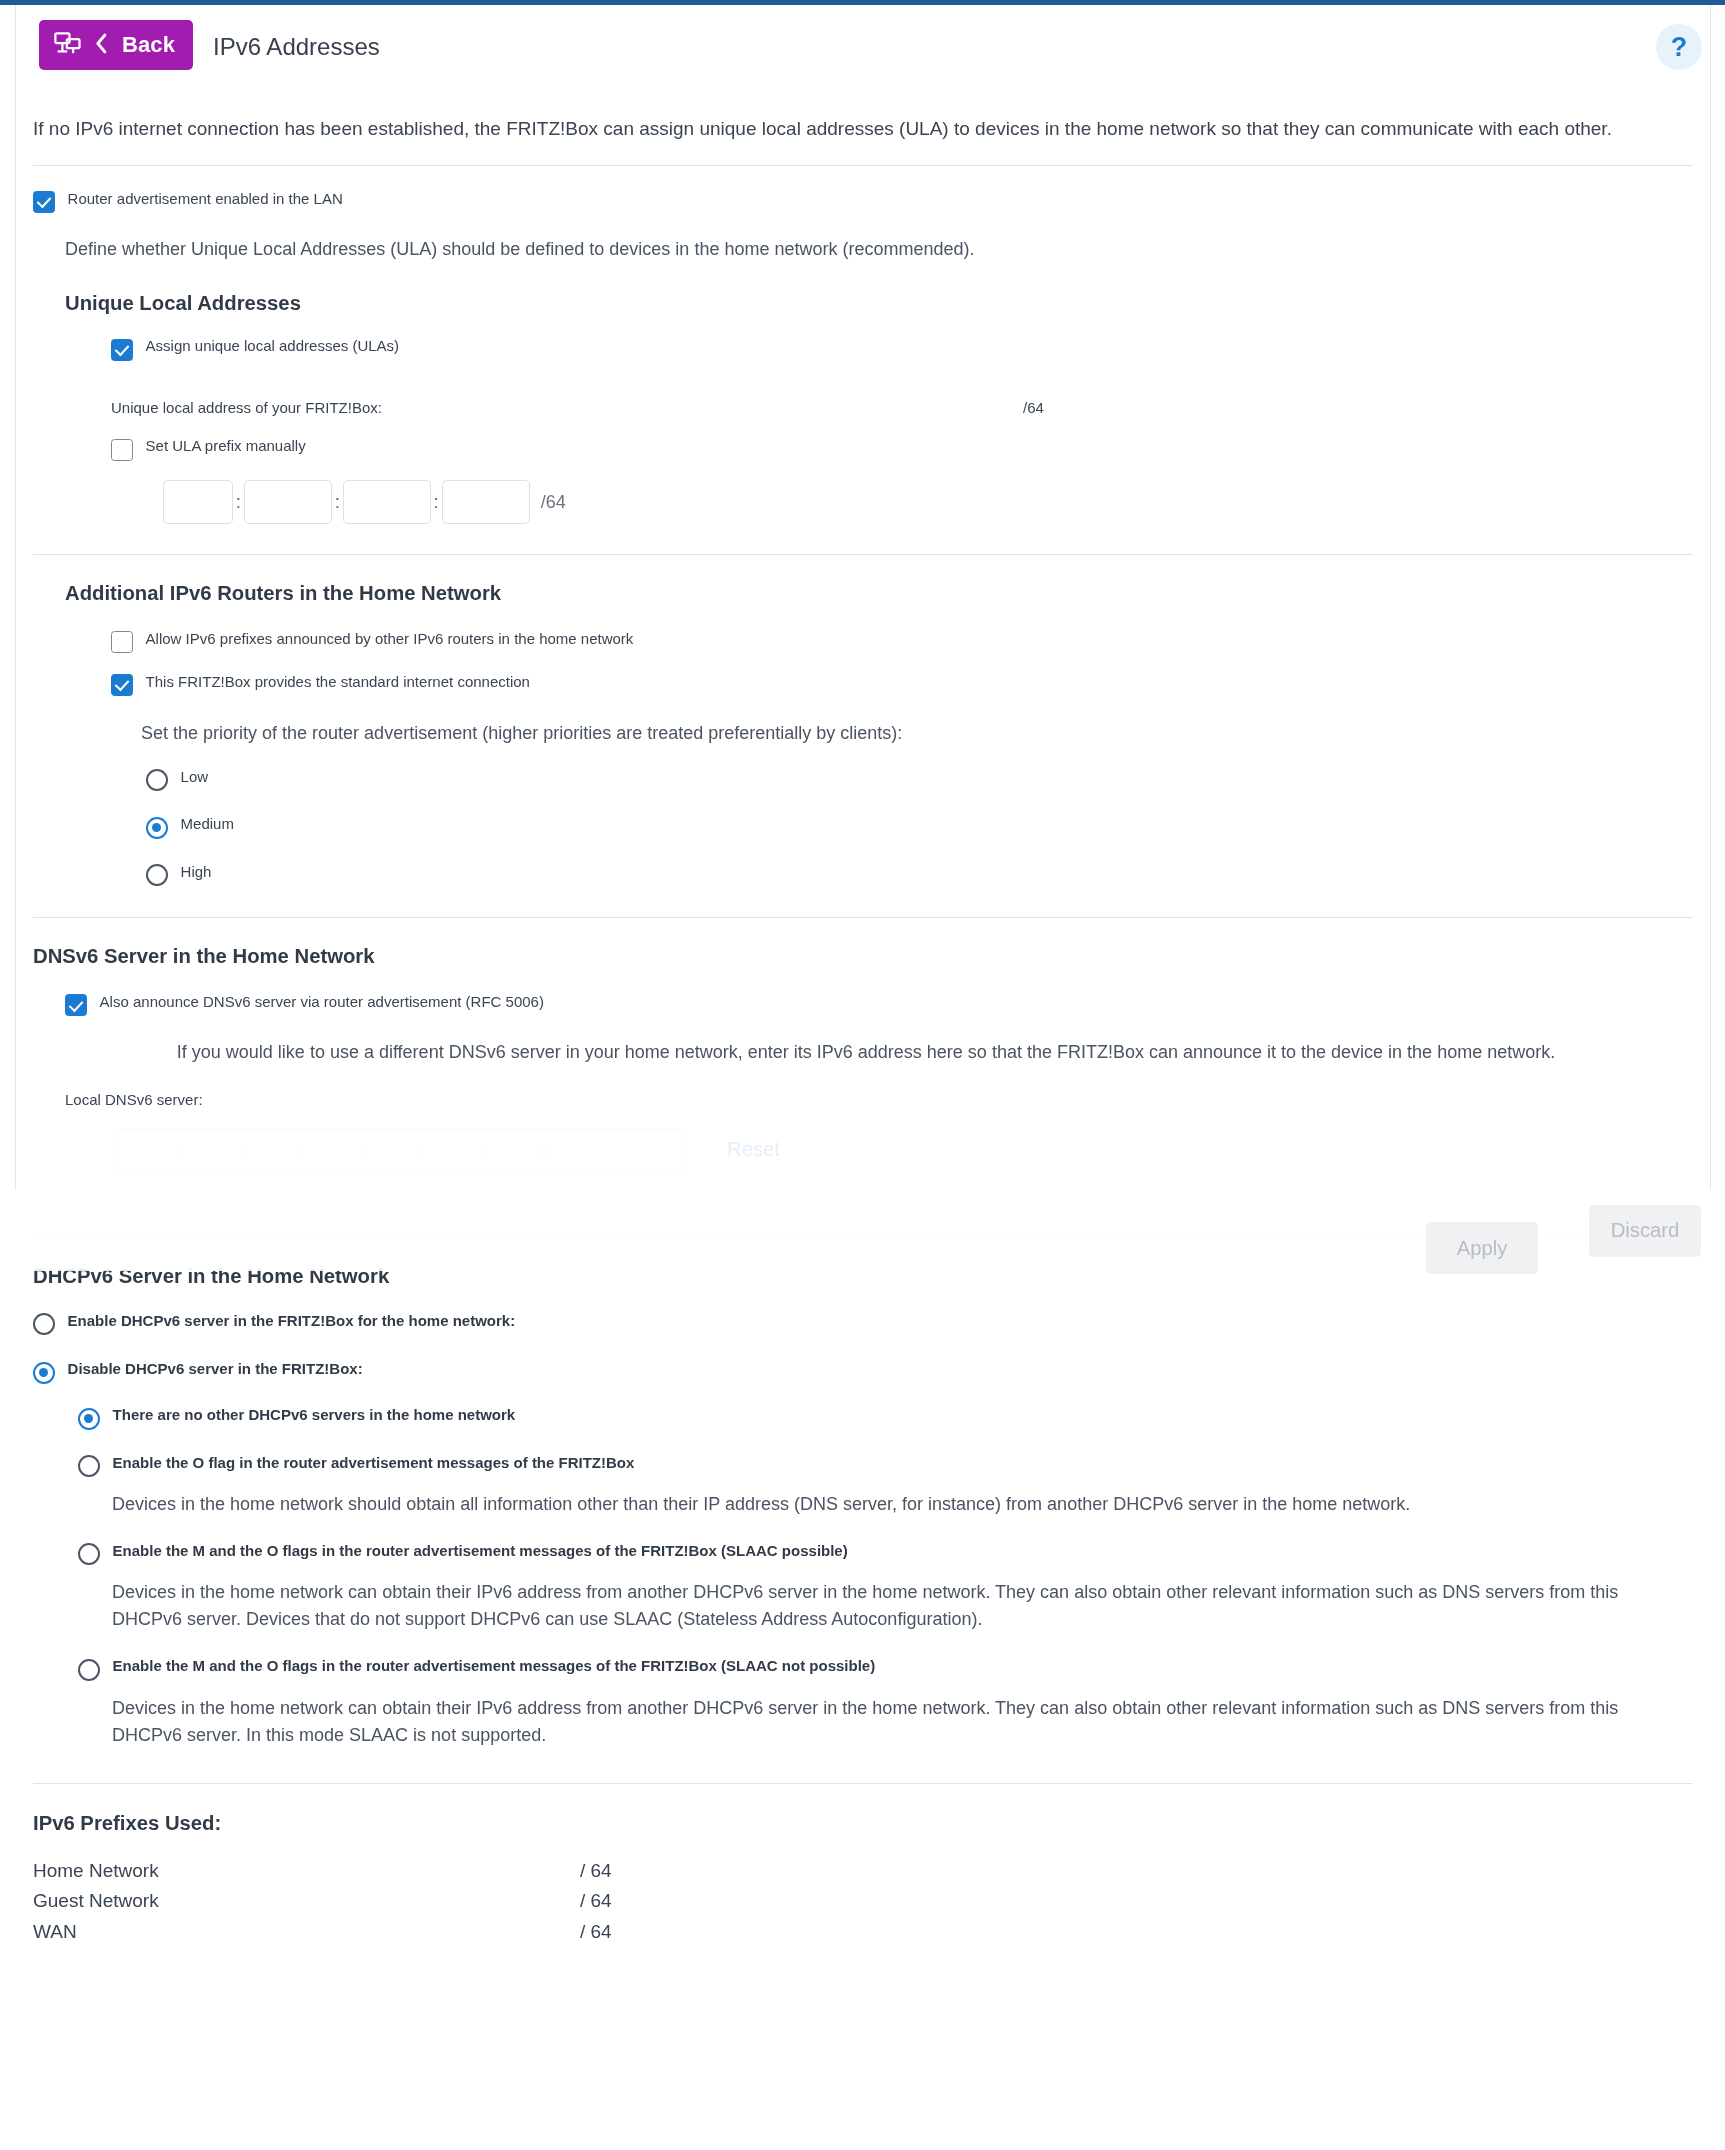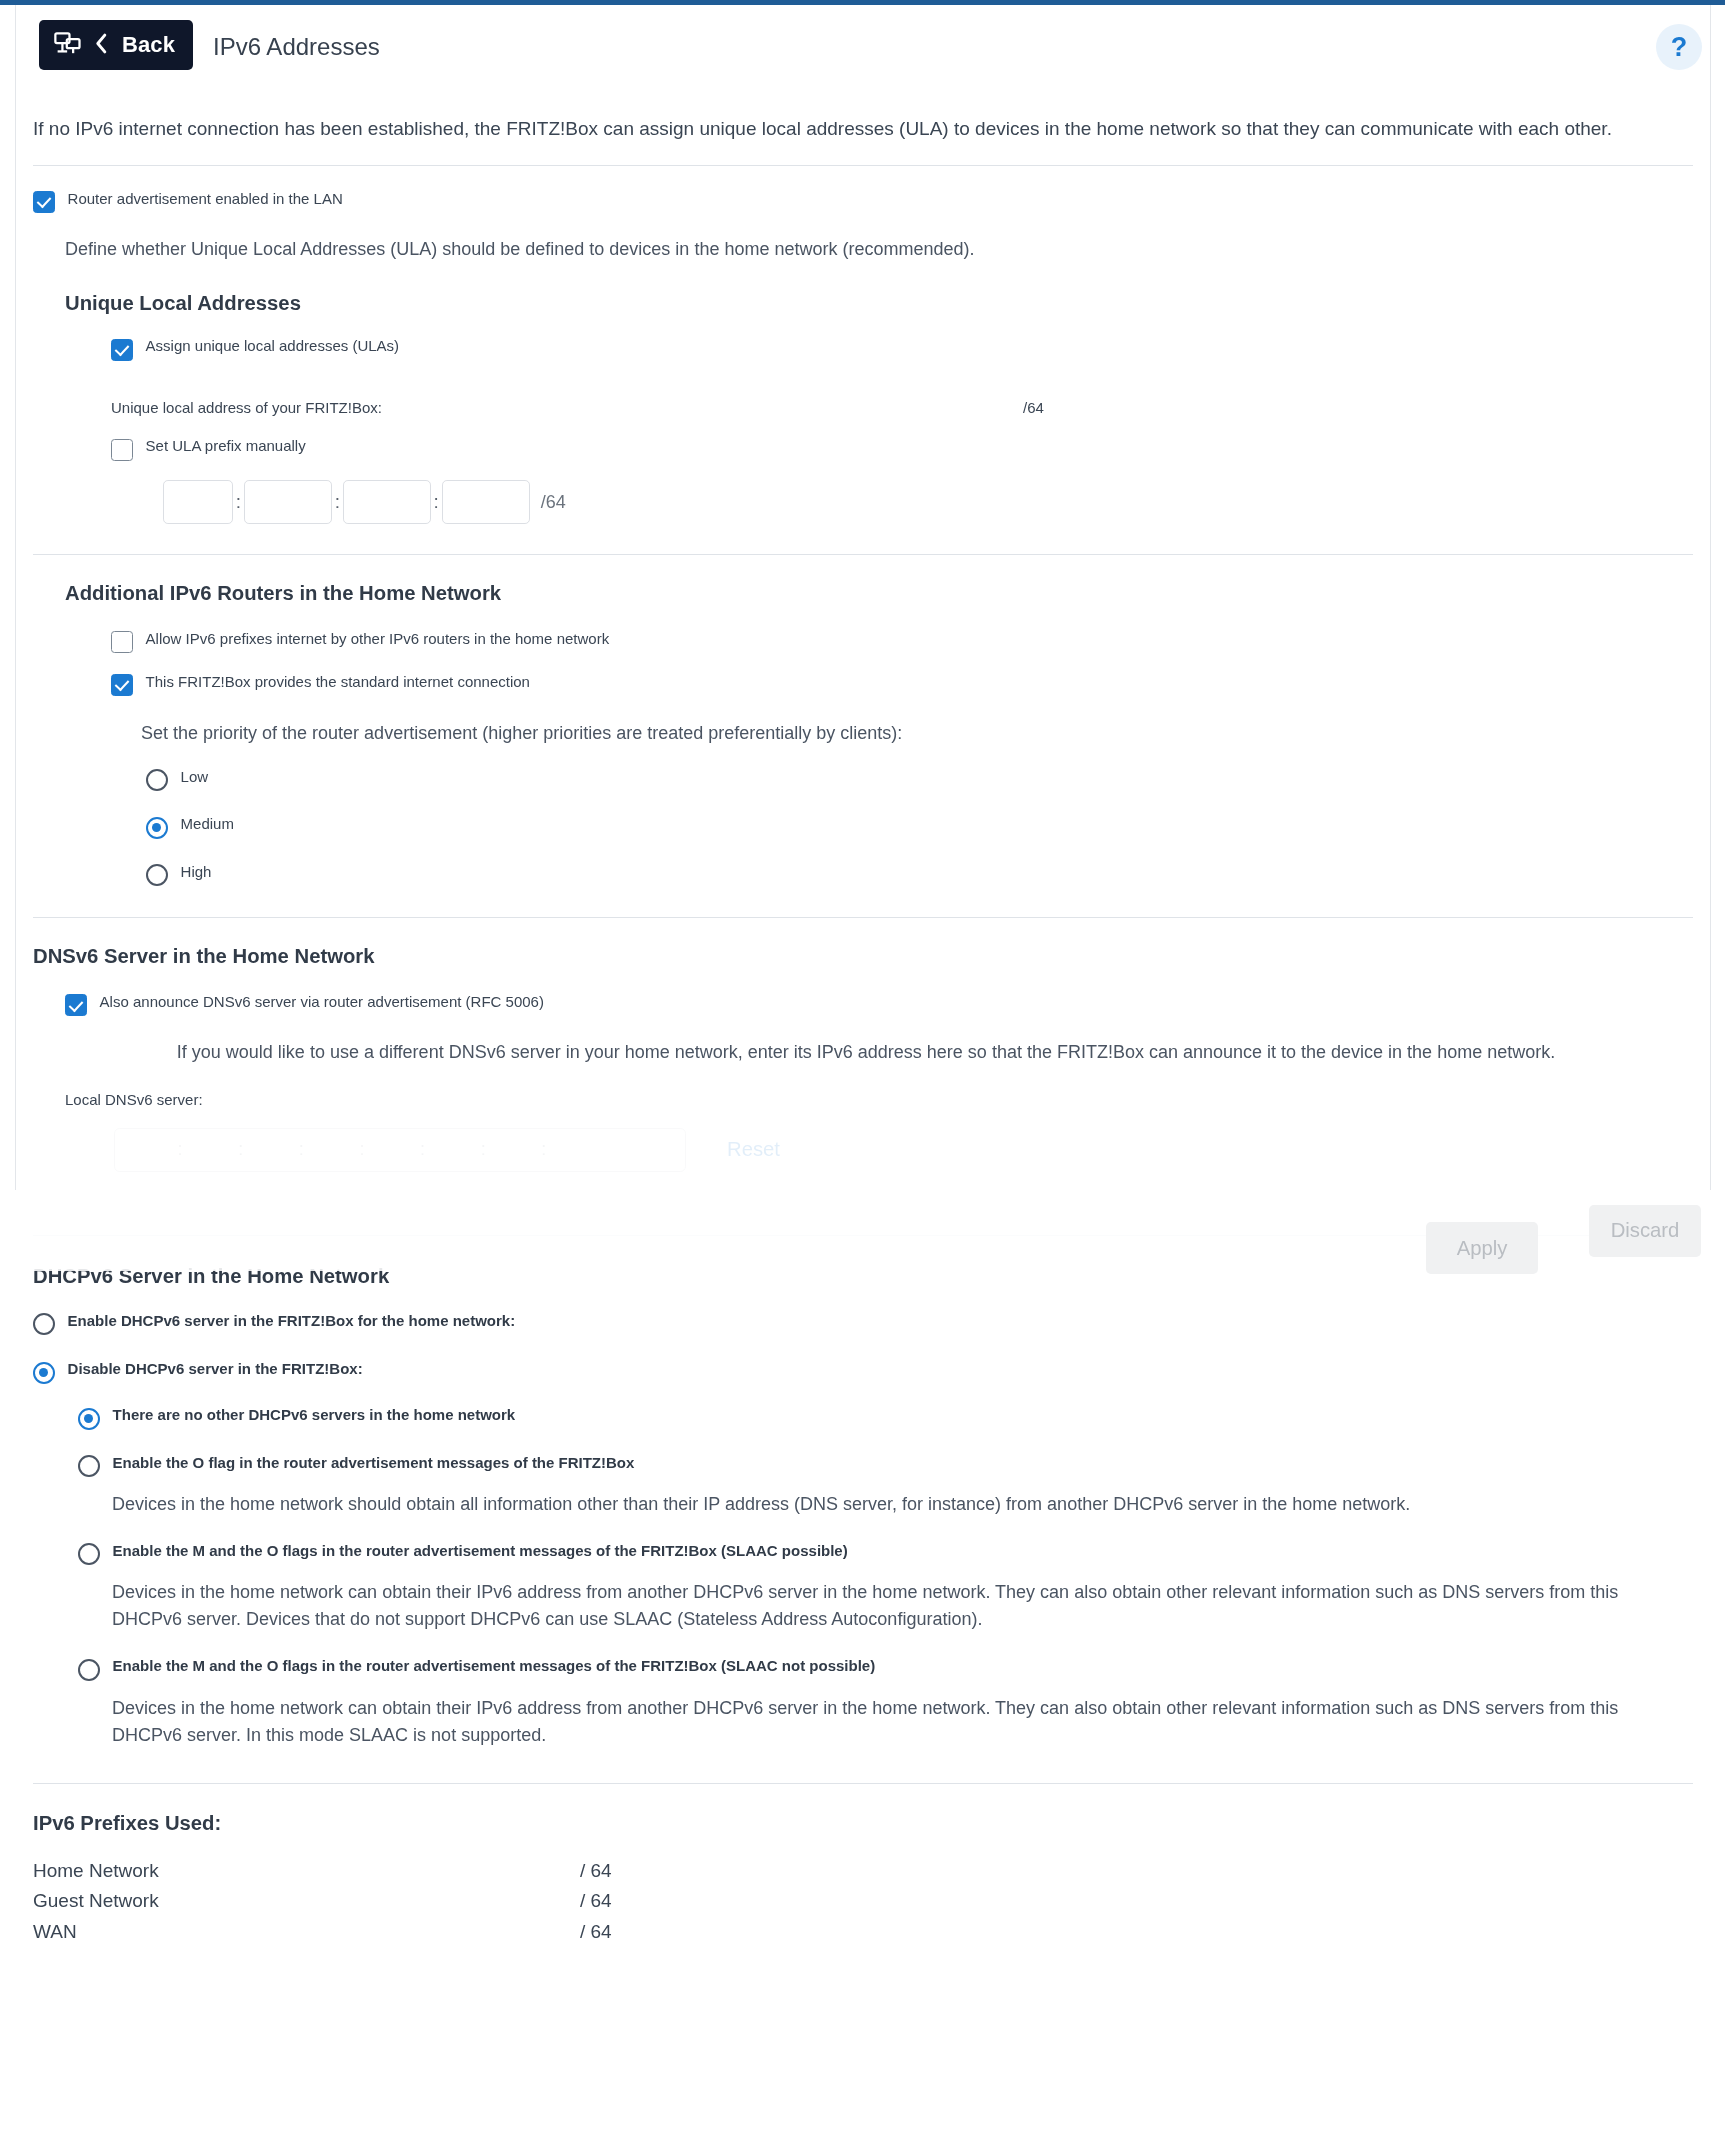--- a/index.html
+++ b/index.html
@@ -35,21 +35,21 @@
   }
 
   
   .header {
     position: absolute; top: 4.9px; left: 0;
     width: 1726px; height: 86px;
   }
   .back-btn {
     position: absolute; top: 15.4px; left: 39px;
     height: 50px;
-    background: #0f172a;
+    background: #a21caf;
     border-radius: 4.9px;
     display: flex; align-items: center;
     padding: 0 18px 0 15.4px;
     gap: 14px;
     cursor: pointer;
     border: none;
   }
   .back-btn .net-icon { display: block; }
   .back-btn .chev { display: block; }
   .back-label {
@@ -287,21 +287,21 @@
 
   <hr class="rule" style="margin-top:29.4px;">
 
   <div class="pad" style="margin-top:27px; padding-left:49px;">
     <h2 class="sect">Additional IPv6 Routers in the Home Network</h2>
   </div>
 
   <div class="pad" style="margin-top:25px; padding-left:95px;">
     <div class="row">
       <span class="cb"></span>
-      <span class="lbl">Allow IPv6 prefixes internet by other IPv6 routers in the home network</span>
+      <span class="lbl">Allow IPv6 prefixes announced by other IPv6 routers in the home network</span>
     </div>
   </div>
 
   <div class="pad" style="margin-top:19.6px; padding-left:95px;">
     <div class="row">
       <span class="cb checked"></span>
       <span class="lbl">This FRITZ!Box provides the standard internet connection</span>
     </div>
   </div>
 

